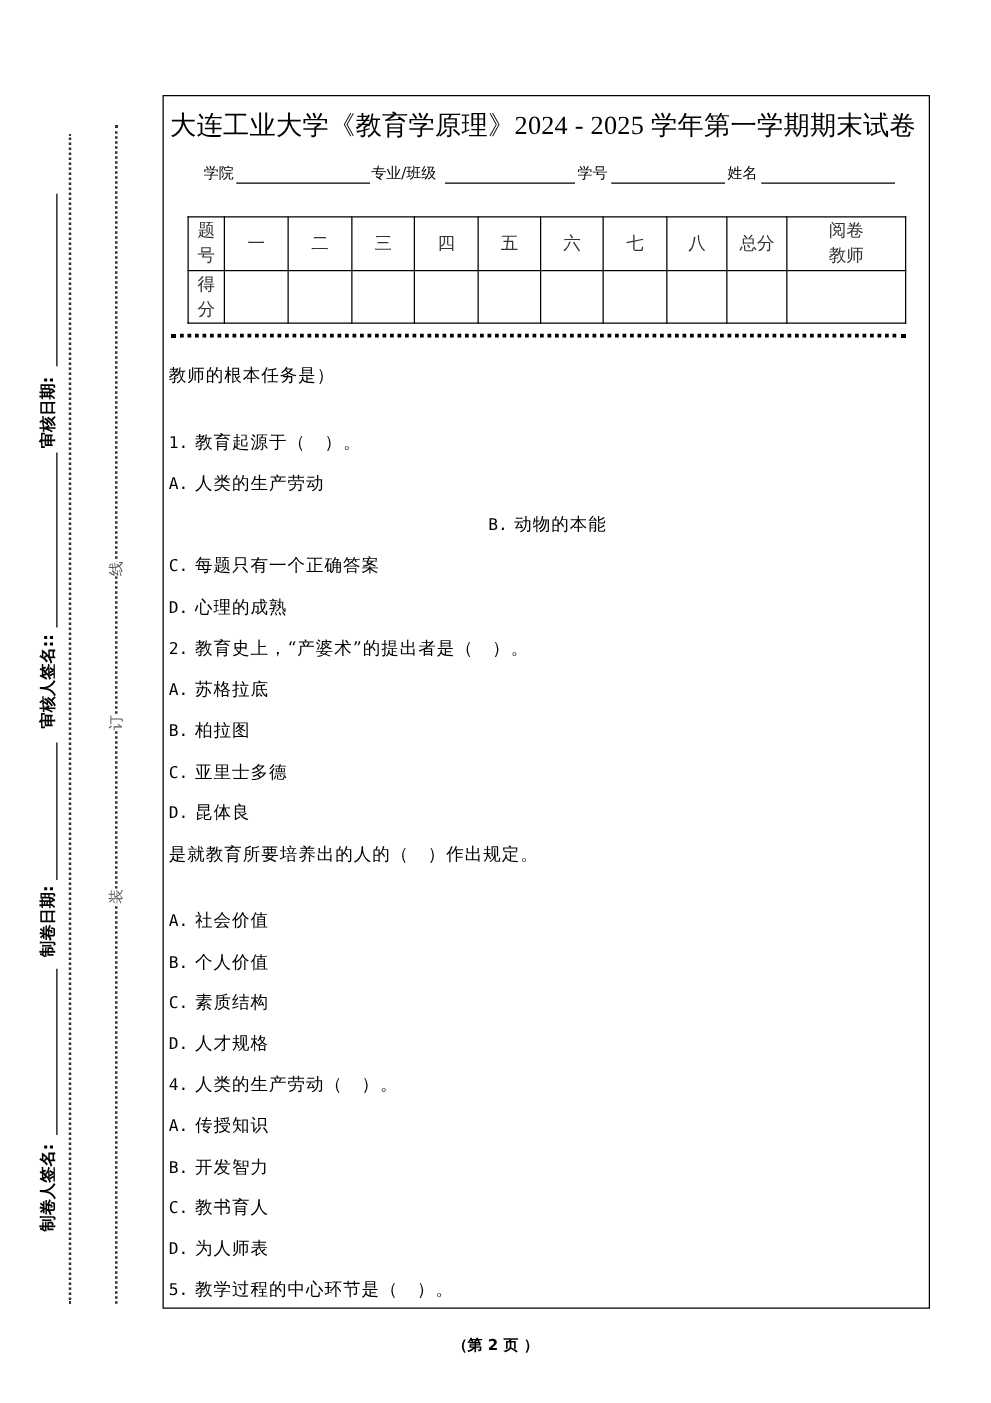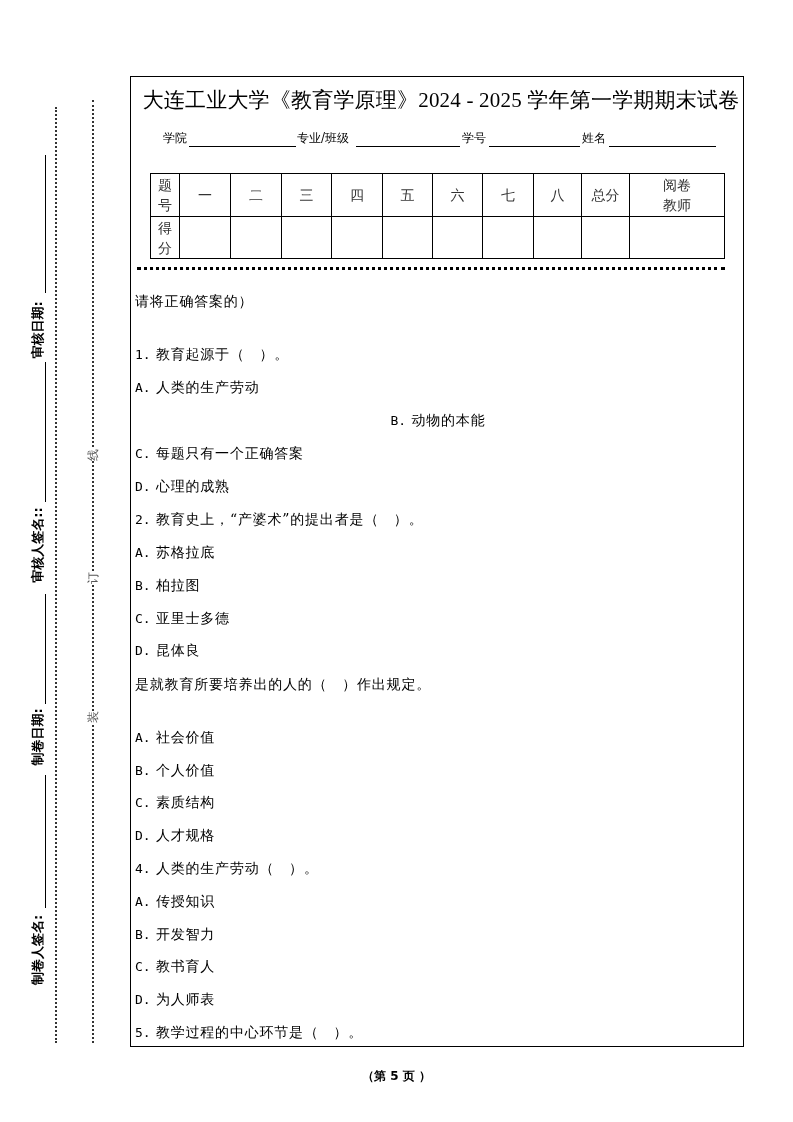--- a/index.html
+++ b/index.html
@@ -21,21 +21,20 @@
   }
   
   .paper-box {
     position: absolute; left: 130px; top: 76px; width: 614px; height: 971px;
     border: 1px solid #000; box-sizing: border-box;
   }
   .title {
     position: absolute; left: 136px; top: 86px; width: 610px;
     font-size: 21px; white-space: nowrap; letter-spacing: 0.2px;
     font-family: "Liberation Serif", "DejaVu Serif", serif;
-    text-align: center;
   }
   .info-label { position: absolute; top: 130px; font-size: 12px; line-height: 16px; white-space: nowrap;
     font-family: "DejaVu Serif", serif; }
   .info-line { position: absolute; top: 146px; height: 1px; background: #000; }
 
   table.score {
     position: absolute; left: 150px; top: 173px; border-collapse: collapse;
     font-size: 14px; font-family: "DejaVu Serif", serif;
   }
   table.score td {
@@ -138,21 +137,21 @@
     <td></td>
     <td></td>
     <td></td>
   </tr>
 </tbody>
   </table>
 
 <div class="sep-dots"></div>
 
 <div class="q-text" style="top:291px;">
-  <div>请将正确答案的）</div>
+  <div>教师的根本任务是）</div>
 </div>
 
 <div class="q-text" style="top:344px;">
   <span class="q-num">1.</span>
   <span>教育起源于（　）。</span>
 </div>
 <div class="q-text" style="top:377px;"><span class="opt-letter">A.</span> <span>人类的生产劳动</span></div>
 <div class="q-text" style="top:410px;text-align:center;"><span class="opt-letter">B.</span> <span>动物的本能</span></div>
 <div class="q-text" style="top:443px;"><span class="opt-letter">C.</span> <span>每题只有一个正确答案</span></div>
 <div class="q-text" style="top:476px;"><span class="opt-letter">D.</span> <span>心理的成熟</span></div>
@@ -181,13 +180,13 @@
 <div class="q-text" style="top:891px;"><span class="opt-letter">A.</span> <span>传授知识</span></div>
 <div class="q-text" style="top:924px;"><span class="opt-letter">B.</span> <span>开发智力</span></div>
 <div class="q-text" style="top:956px;"><span class="opt-letter">C.</span> <span>教书育人</span></div>
 <div class="q-text" style="top:989px;"><span class="opt-letter">D.</span> <span>为人师表</span></div>
 
 <div class="q-text" style="top:1022px;">
   <span class="q-num">5.</span>
   <span>教学过程的中心环节是（　）。</span>
 </div>
 
-<div class="footer">（第 5 页 ）</div>
+<div class="footer">（第 2 页 ）</div>
 
 </body></html>

